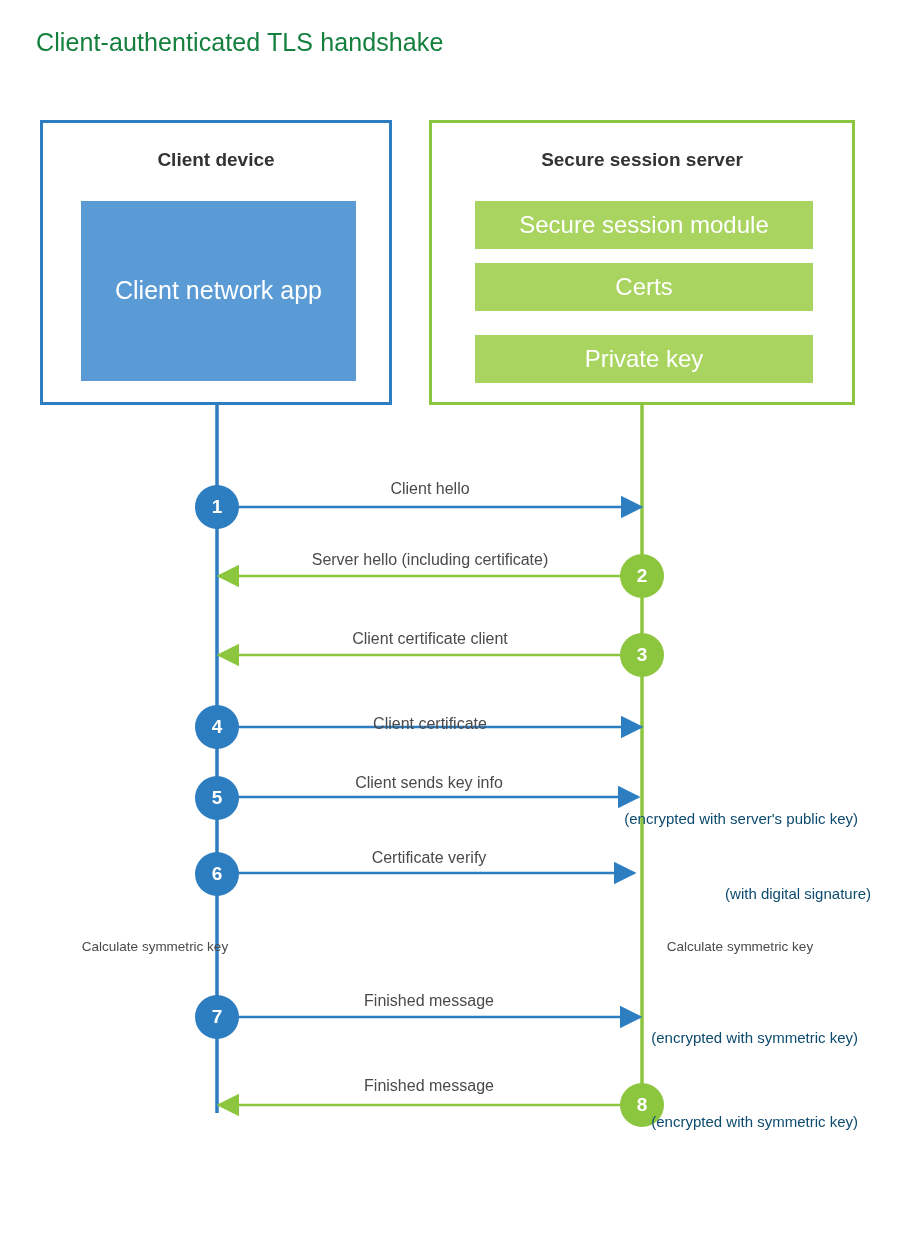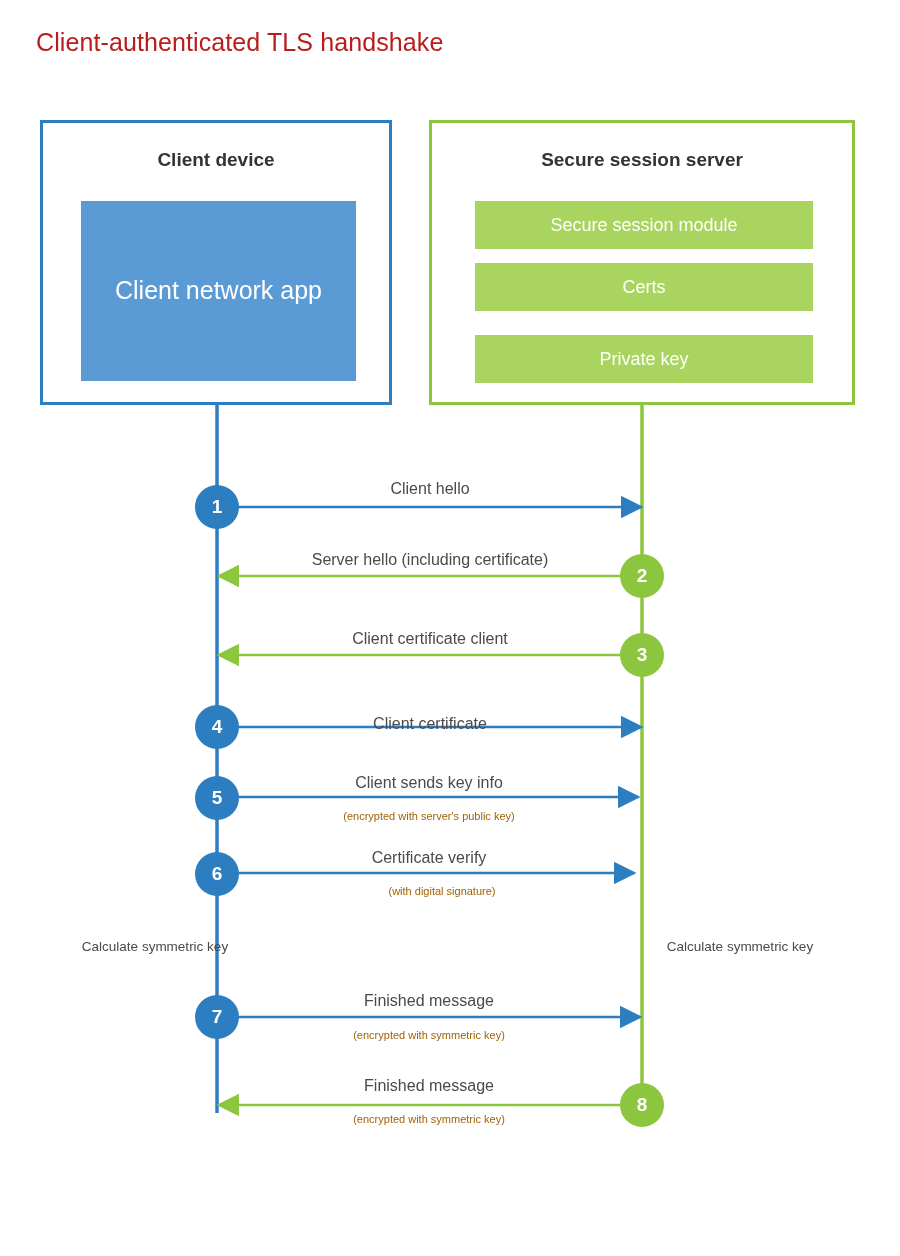--- a/index.html
+++ b/index.html
@@ -19,21 +19,21 @@
     position: absolute;
     inset: 0;
   }
 
   .page-title {
     position: absolute;
     left: 36px;
     top: 28px;
     font-size: 25px;
     font-weight: 400;
-    color: #b91c1c;
+    color: #15803d;
     letter-spacing: 0.1px;
   }
 
   
   .entity-box {
     position: absolute;
     background: #ffffff;
     box-sizing: border-box;
   }
   .entity-box.client {
@@ -80,21 +80,21 @@
   .server-block {
     position: absolute;
     left: 43px;
     width: 338px;
     height: 48px;
     background: #a9d45f;
     color: #ffffff;
     display: flex;
     align-items: center;
     justify-content: center;
-    font-size: 18px;
+    font-size: 24px;
   }
   .server-block.b0 { top: 78px; }
   .server-block.b1 { top: 140px; }
   .server-block.b2 { top: 212px; }
 
   
   svg.layer {
     position: absolute;
     left: 0;
     top: 0;
@@ -123,23 +123,23 @@
   
   .msg-label {
     position: absolute;
     text-align: center;
     font-size: 16px;
     color: #4a4a4a;
     white-space: nowrap;
   }
   .msg-sub {
     position: absolute;
-    text-align: center;
-    font-size: 11px;
-    color: #a16207;
+    text-align: right;
+    font-size: 15px;
+    color: #0c4a6e;
     white-space: nowrap;
   }
 
   
   .side-note {
     position: absolute;
     font-size: 13.5px;
     line-height: 1.35;
     color: #4a4a4a;
   }

